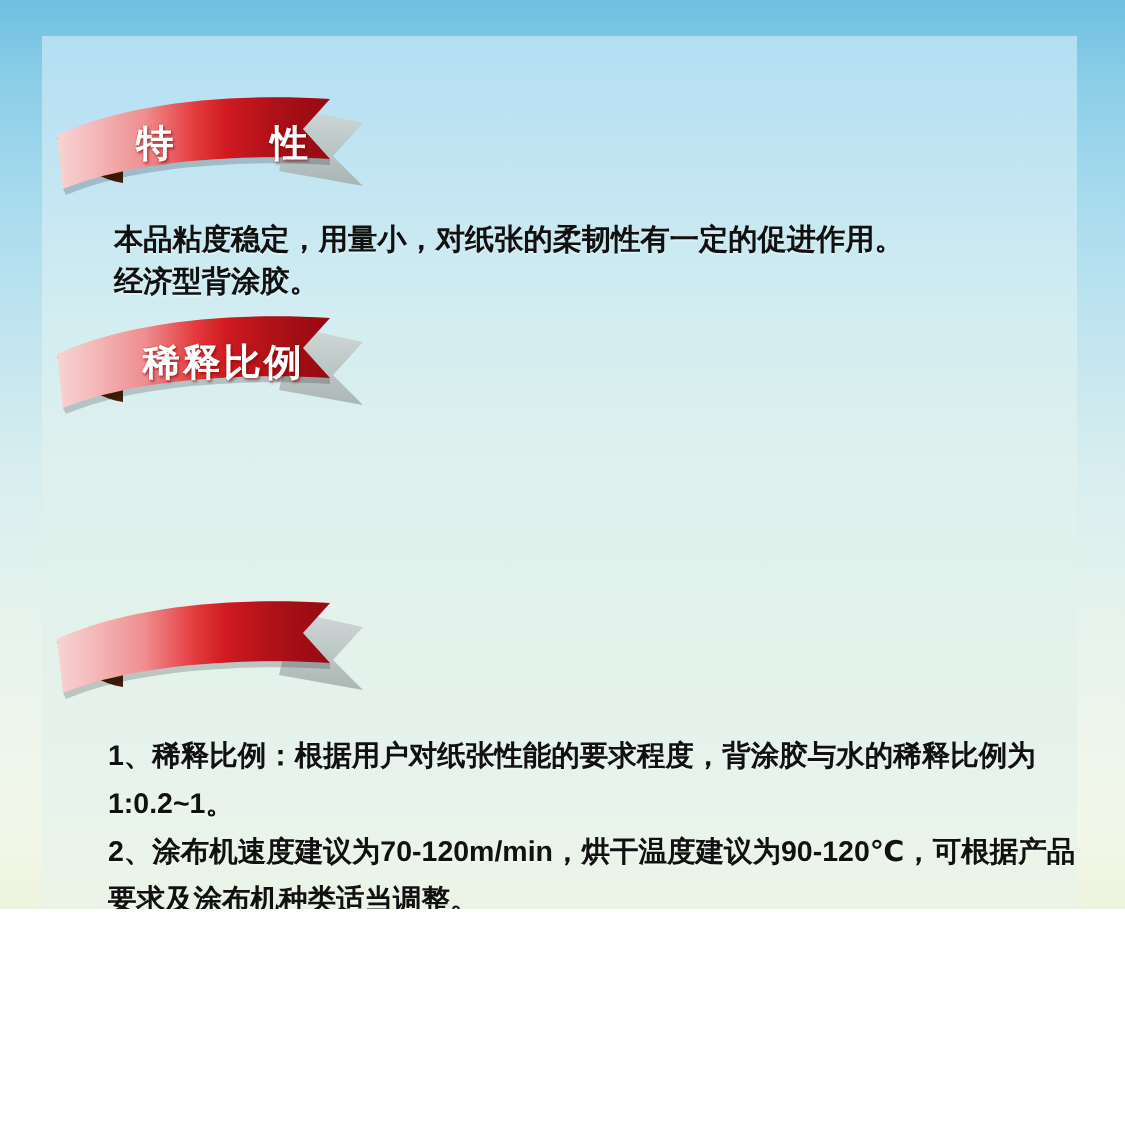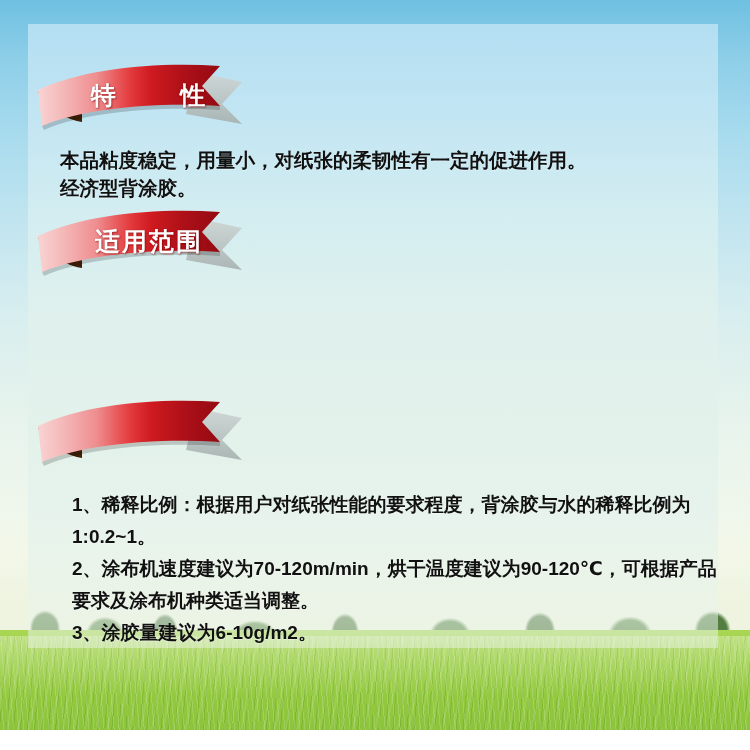--- a/index.html
+++ b/index.html
@@ -7,21 +7,21 @@
     padding: 0;
     background: #ffffff;
   }
   body {
     font-family: "Liberation Sans", "DejaVu Sans", sans-serif;
   }
 
   #poster {
     position: relative;
     width: 750px;
-    height: 730px;
+    height: 606px;
     overflow: hidden;
   }
 
   
   .bg-sky {
     position: absolute;
     left: 0; top: 0;
     width: 750px; height: 750px;
     background: linear-gradient(to bottom,
         #6fc0e2 0%,
@@ -150,21 +150,21 @@
     position: absolute;
     color: #111111;
     font-size: 19.5px;
     line-height: 28px;
     font-weight: bold;
     letter-spacing: 0px;
     white-space: pre-line;
     text-shadow: 0 1px 0 rgba(255,255,255,0.35);
   }
 
-  #text-features  { left: 32px; top: 122px; width: 636px; }
+  #text-features  { left: 48px; top: 122px; width: 636px; }
   #text-scope     { left: 32px; top: 286px; width: 660px; }
   #text-usage     { left: 44px; top: 465px; width: 648px; font-size: 19px; line-height: 32px; }
 </style>
 </head>
 <body>
 
 <div id="poster">
 
   <div class="bg-sky"></div>
   <div class="bg-treeline"></div>
@@ -238,21 +238,21 @@
           </defs>
           <path d="M160,16 L206,26 L186,48 L206,68 L150,58 Z" fill="url(#gradTail2)" opacity="0.95"></path>
           <path d="M2,36 C2,36 18,62 46,66 L46,58 C24,54 10,34 10,34 Z" fill="url(#gradFold2)"></path>
           <path d="M2,34
                    C50,12 120,6 184,10
                    L166,30 L184,50
                    C120,46 50,52 6,70
                    Z" fill="url(#gradRed2)"></path>
           <path d="M6,70 C50,52 120,46 184,50 L184,54 C120,50 50,56 8,74 Z" fill="rgba(0,0,0,0.18)"></path>
         </svg>
-        <span class="ribbon-label" style="left:22px; top:10px;">适用范围</span>
+        <span class="ribbon-label" style="left:22px; top:10px;">稀释比例</span>
       </div>
 
 
       <div class="ribbon" style="left:8px; top:368px;">
         <svg width="220" height="80" viewBox="0 0 220 80">
           <defs>
             <linearGradient id="gradRed3" x1="0" y1="0" x2="1" y2="0">
               <stop offset="0%" stop-color="#f9d3d3"></stop>
               <stop offset="12%" stop-color="#f5bcbc"></stop>
               <stop offset="32%" stop-color="#ef8e90"></stop>

